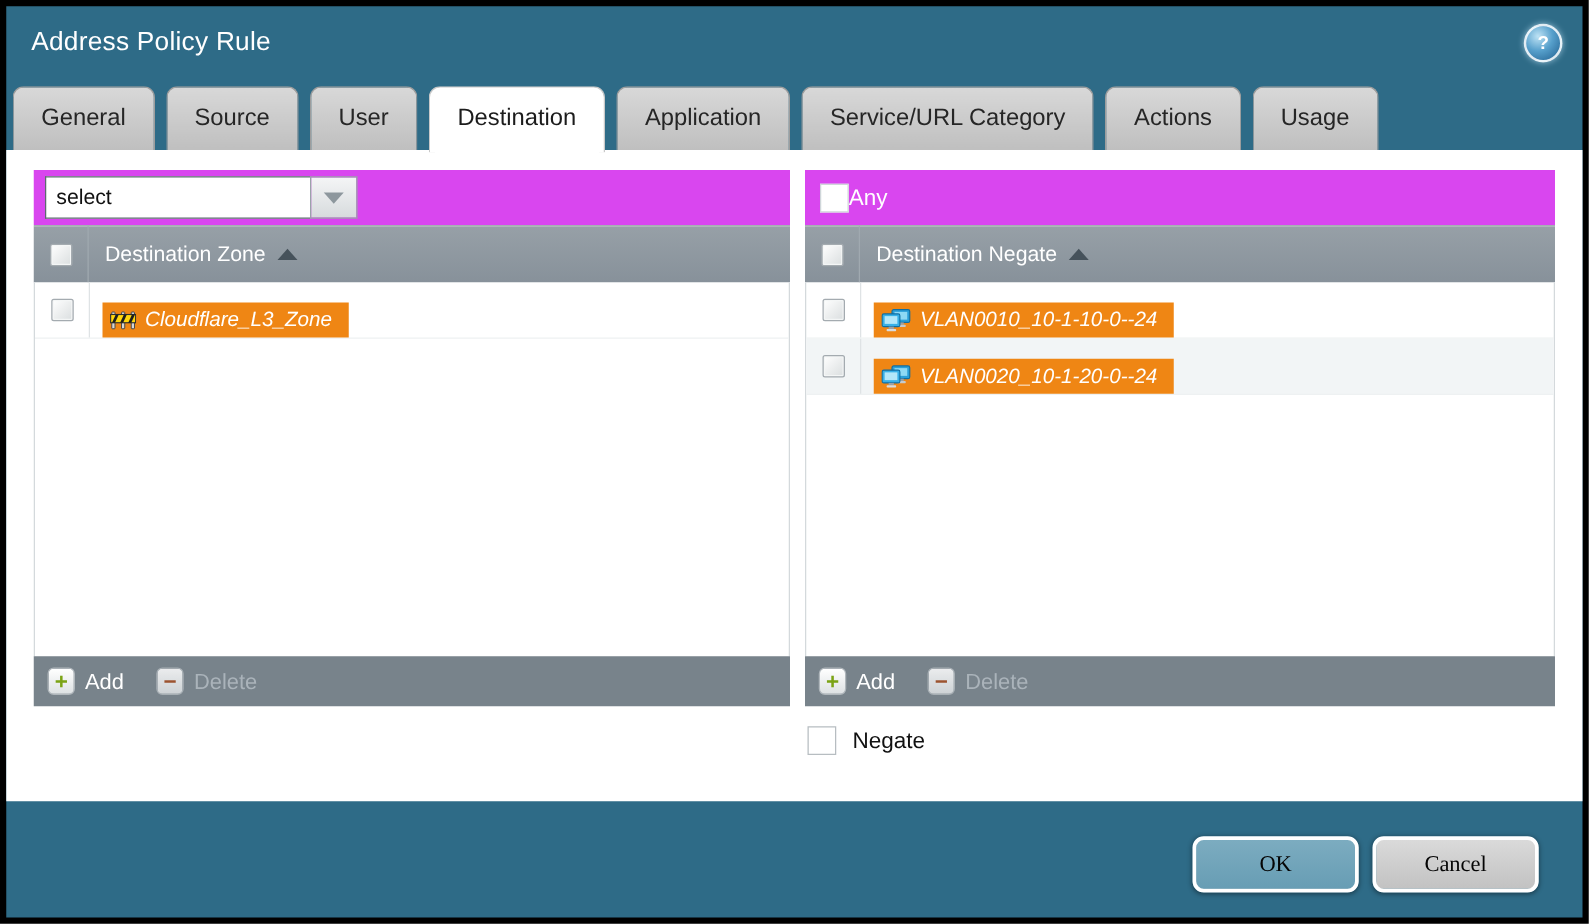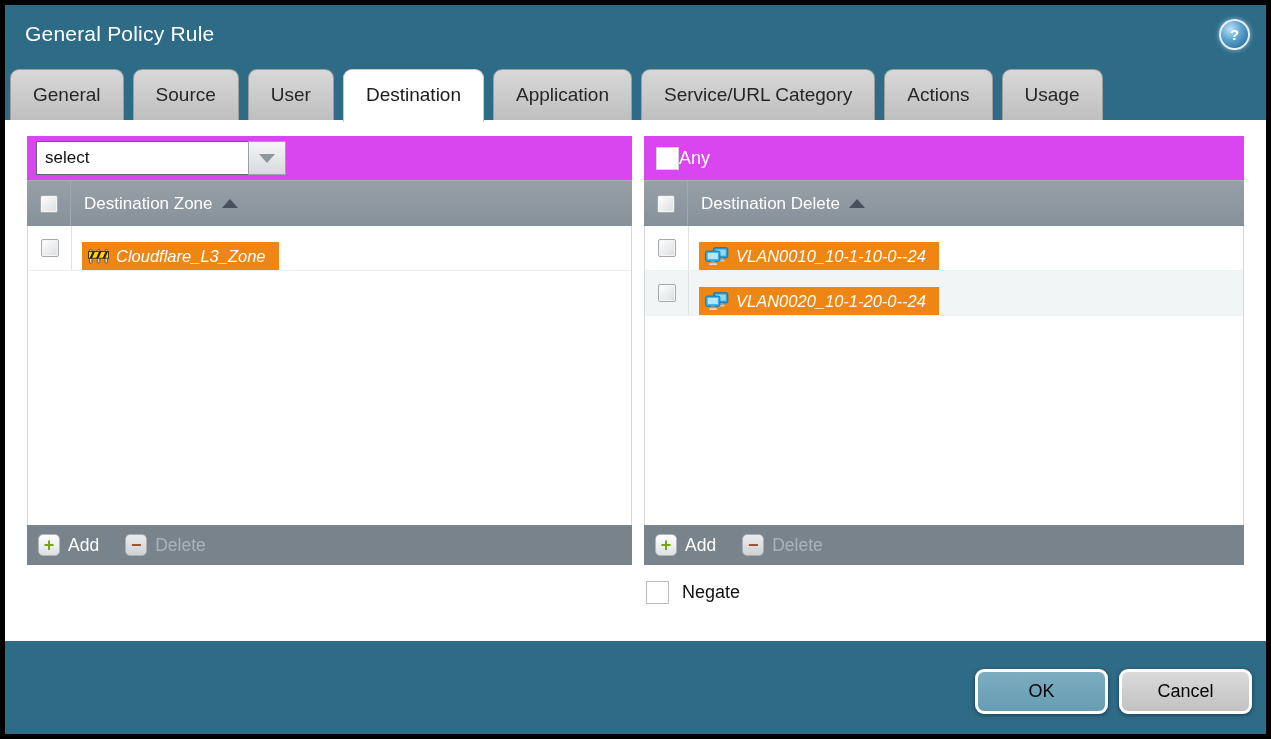--- a/index.html
+++ b/index.html
@@ -141,39 +141,39 @@
     display:flex; align-items:center; gap:13px;
     margin:16px 0 0 641px;
   }
   .negate-row .cb-white { border:1px solid #b7bdc1; }
   .negate-label { font-size:18px; color:#111; }
 
   
   .footer {
     position:absolute; left:0; right:0; bottom:0; height:86px;
     display:flex; align-items:center; justify-content:flex-end;
-    gap:11px; padding-right:14px;
+    gap:11px; padding-right:35px;font-family:Liberation Serif, serif;
   }
   .btn {
     width:133px; height:45px; box-sizing:border-box;
     border:3px solid #fff; border-radius:9px;
     display:flex; align-items:center; justify-content:center;
     font-size:18px; color:#050505; cursor:pointer;
     box-shadow:0 1px 4px rgba(0,0,0,0.45);
   }
   .btn.ok { background:linear-gradient(#7cacc0,#679db4); }
   .btn.cancel { background:linear-gradient(#dadada,#c2c2c2); }
 </style>
 </head>
 <body>
 
 <div class="window">
 
   <div class="titlebar">
-    <div class="title-text">General Policy Rule</div>
+    <div class="title-text">Address Policy Rule</div>
     <div class="help-icon">?</div>
   </div>
 
   <div class="tabs">
     <div class="tab">General</div>
     <div class="tab">Source</div>
     <div class="tab">User</div>
     <div class="tab active">Destination</div>
     <div class="tab">Application</div>
     <div class="tab">Service/URL Category</div>
@@ -242,21 +242,21 @@
             <div class="cb-white"></div>
             <div class="white-label">Any</div>
           </div>
         </div>
 
         <div class="panel-colhead">
           <div class="cb-cell">
             <div class="cb-gray"></div>
           </div>
           <div class="colhead-label">
-            <span>Destination Delete</span>
+            <span>Destination Negate</span>
             <span class="tri-up"></span>
           </div>
         </div>
 
         <div class="panel-list">
           <div class="row">
             <div class="cb-cell">
               <div class="cb-gray"></div>
             </div>
             <div class="chip">

